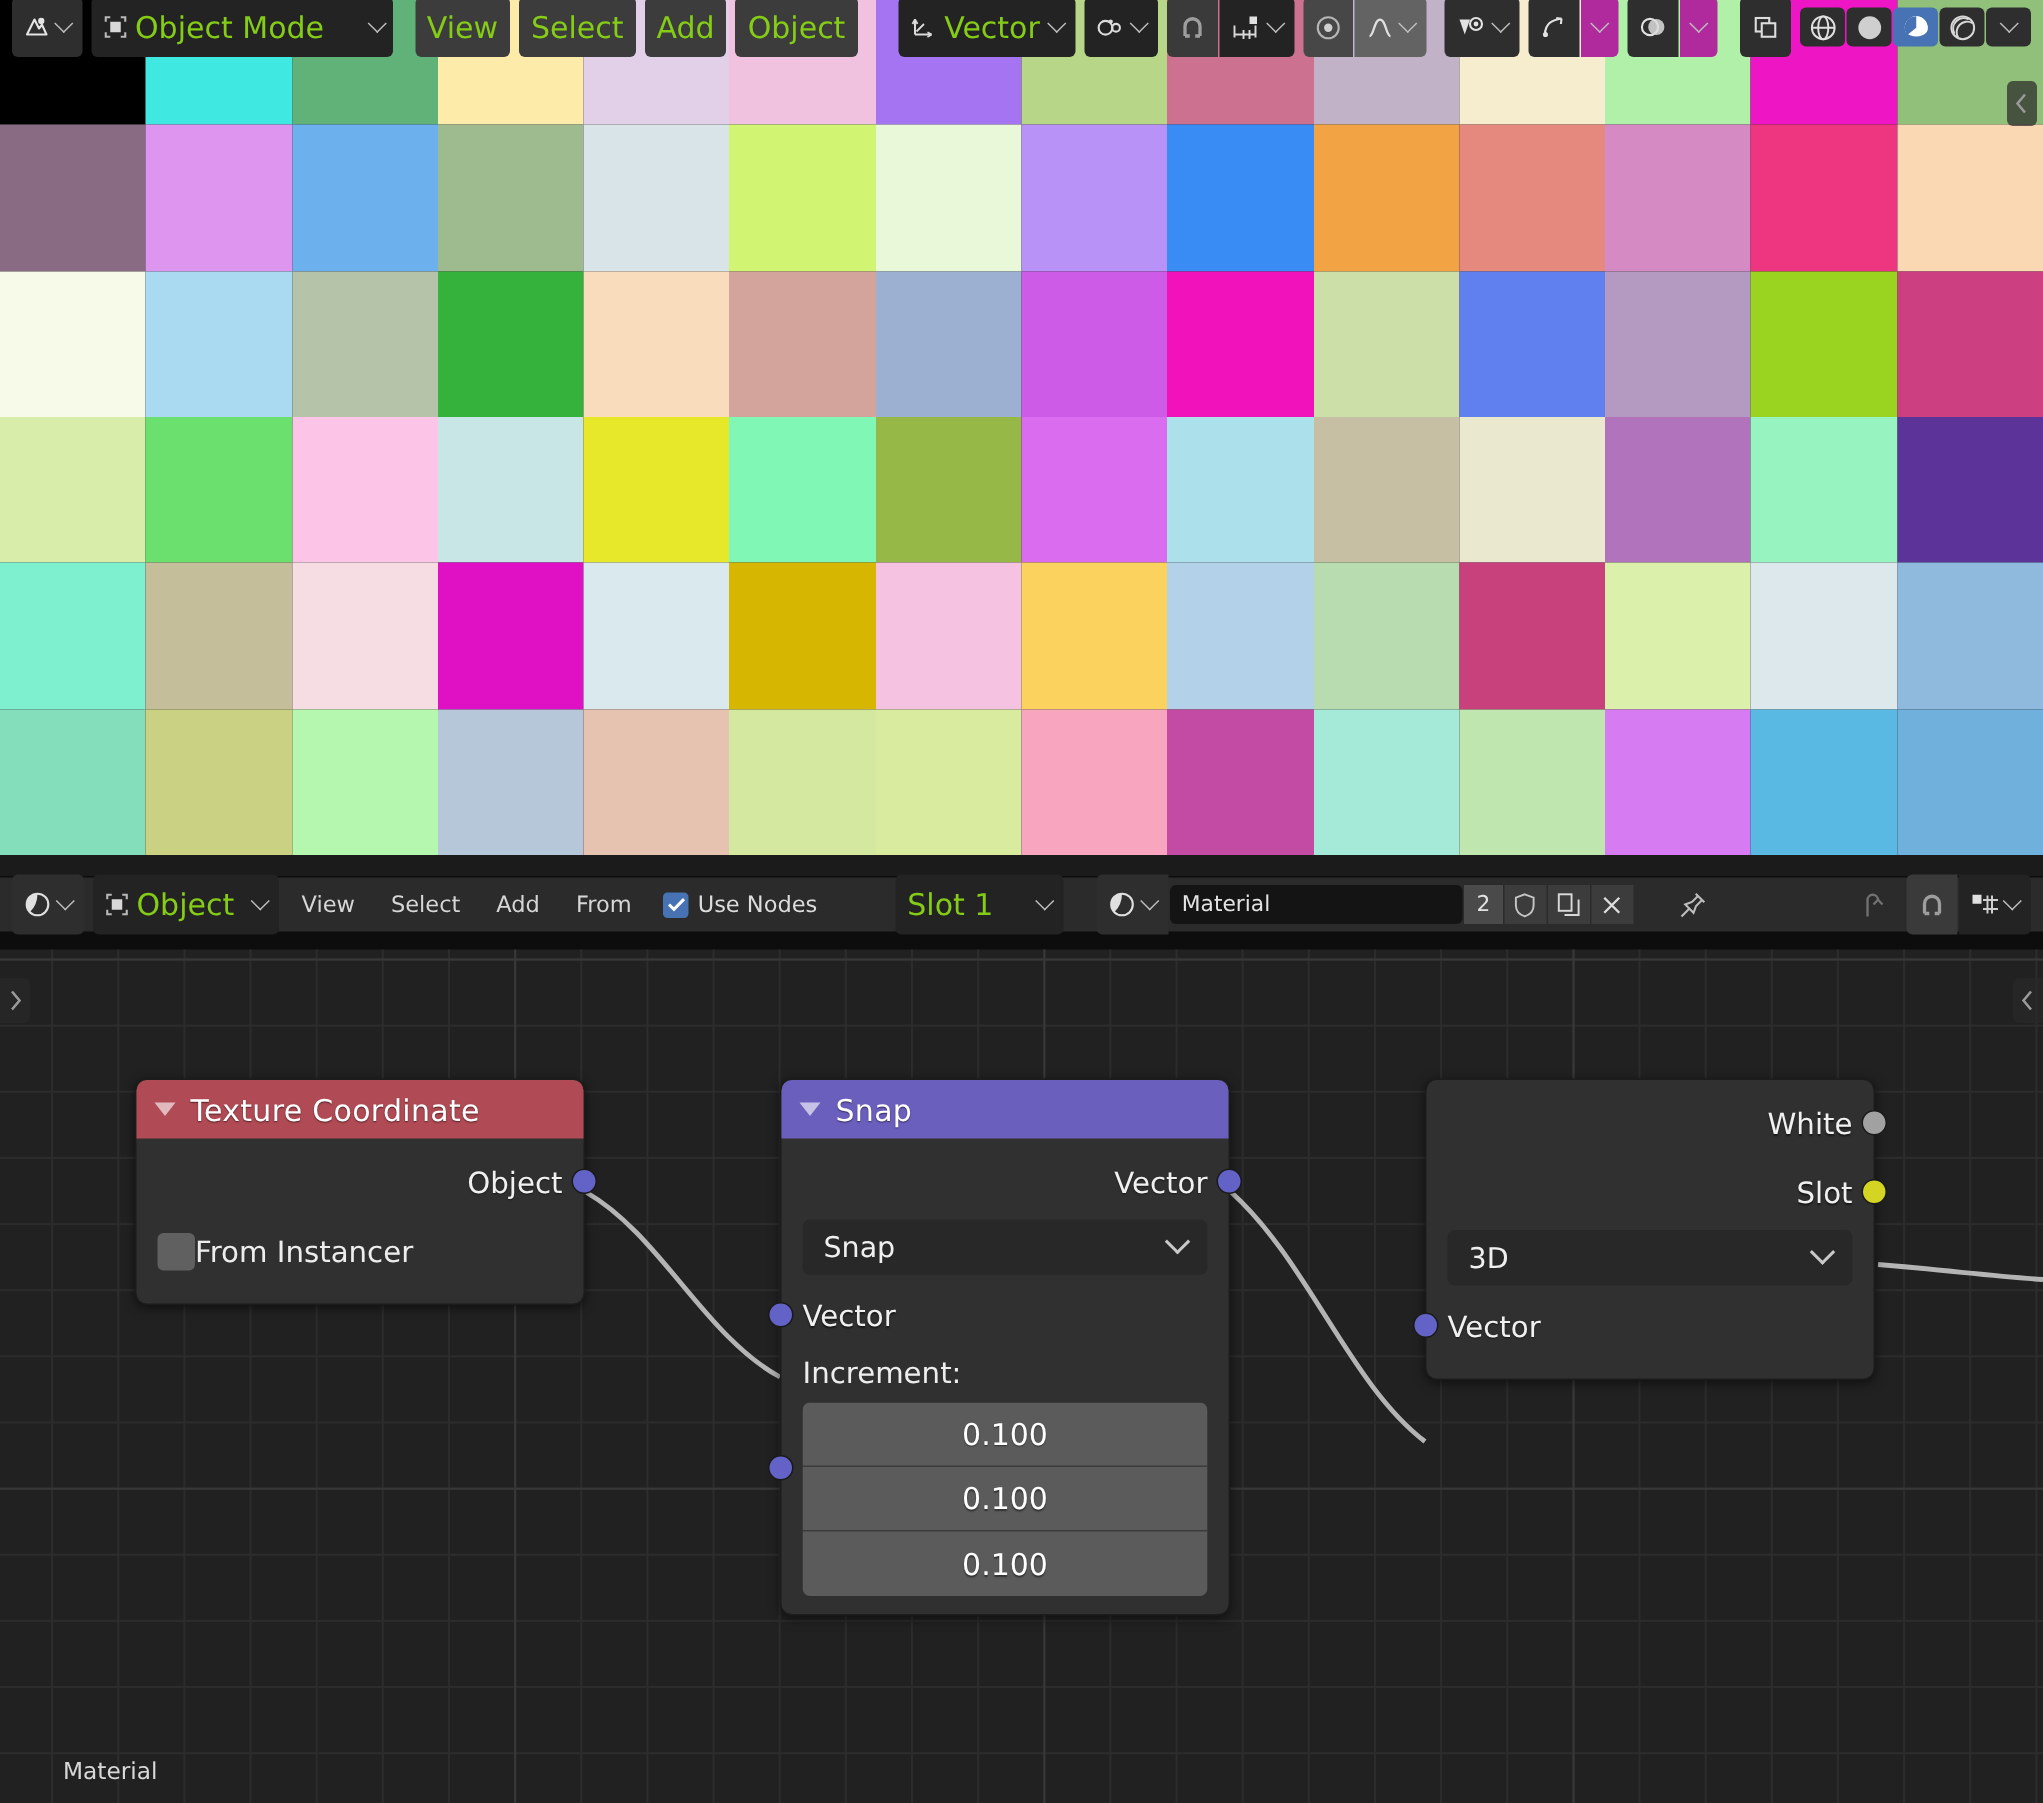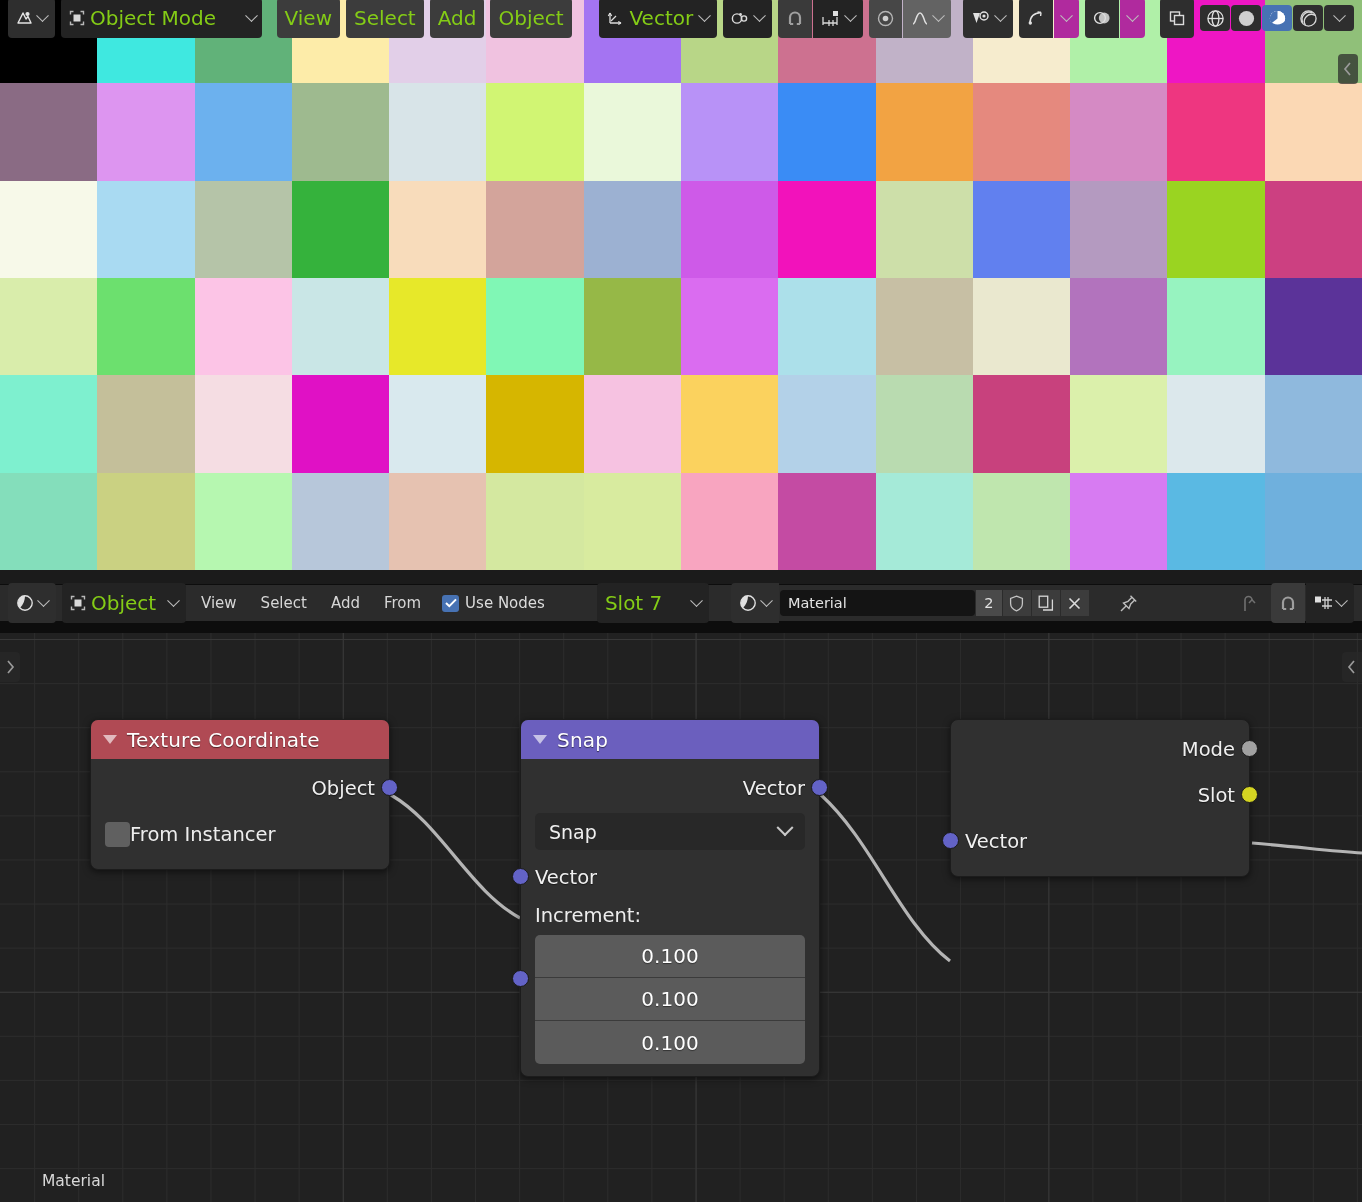--- a/index.html
+++ b/index.html
@@ -386,21 +386,21 @@
         <svg width="12" height="10" viewBox="0 0 12 10">
           <path d="M1 5 L4.3 8.2 L11 1.4" fill="none" stroke="#fff" stroke-width="2"></path>
         </svg>
       </span>
       <span>Use Nodes</span>
     </div>
 
     <div style="width:40px;"></div>
 
     <div class="btn dark" style="min-width:112px;">
-      <span>Slot 7</span>
+      <span>Slot 1</span>
       <span class="chev" style="margin-left:auto;"></span>
     </div>
 
     <div style="width:10px;"></div>
 
     <div class="grp">
       <div class="btn">
         <svg width="18" height="18" viewBox="0 0 18 18">
           <circle cx="9" cy="9" r="7.2" fill="none" stroke="#e0e0e0" stroke-width="1.4"></circle>
           <path d="M9 1.8 A7.2 7.2 0 0 0 4 14 Q9 9 9 1.8 Z" fill="#e0e0e0"></path>
@@ -512,27 +512,31 @@
             <div class="vecfield">0.100</div>
             <div class="vecfield">0.100</div>
           </div>
         </div>
       </div>
     </div>
 
     <div class="node" id="n-noise" style="left: 950px; top: 86px; width: 300px;">
       <div class="node-body">
         <div class="row out">
-          <span class="row-label">Mode</span>
+          <span class="row-label">White</span>
           <span class="sock right" style="top:14px; background:#a1a1a1;"></span>
         </div>
         <div class="row out">
           <span class="row-label">Slot</span>
           <span class="sock right" style="top:14px; background:#d4d422;"></span>
         </div>
+        <div class="dropdown">
+          <span>3D</span>
+          <span class="dd-chev"></span>
+        </div>
         <div class="row">
           <span class="sock left" style="top:14px; background:#6363c7;"></span>
           <span class="row-label">Vector</span>
         </div>
       </div>
     </div>
 
     <div id="breadcrumb">Material</div>
 
     <div class="edge-tog" style="left:0px; top:19px; border-radius:0 4px 4px 0;">

